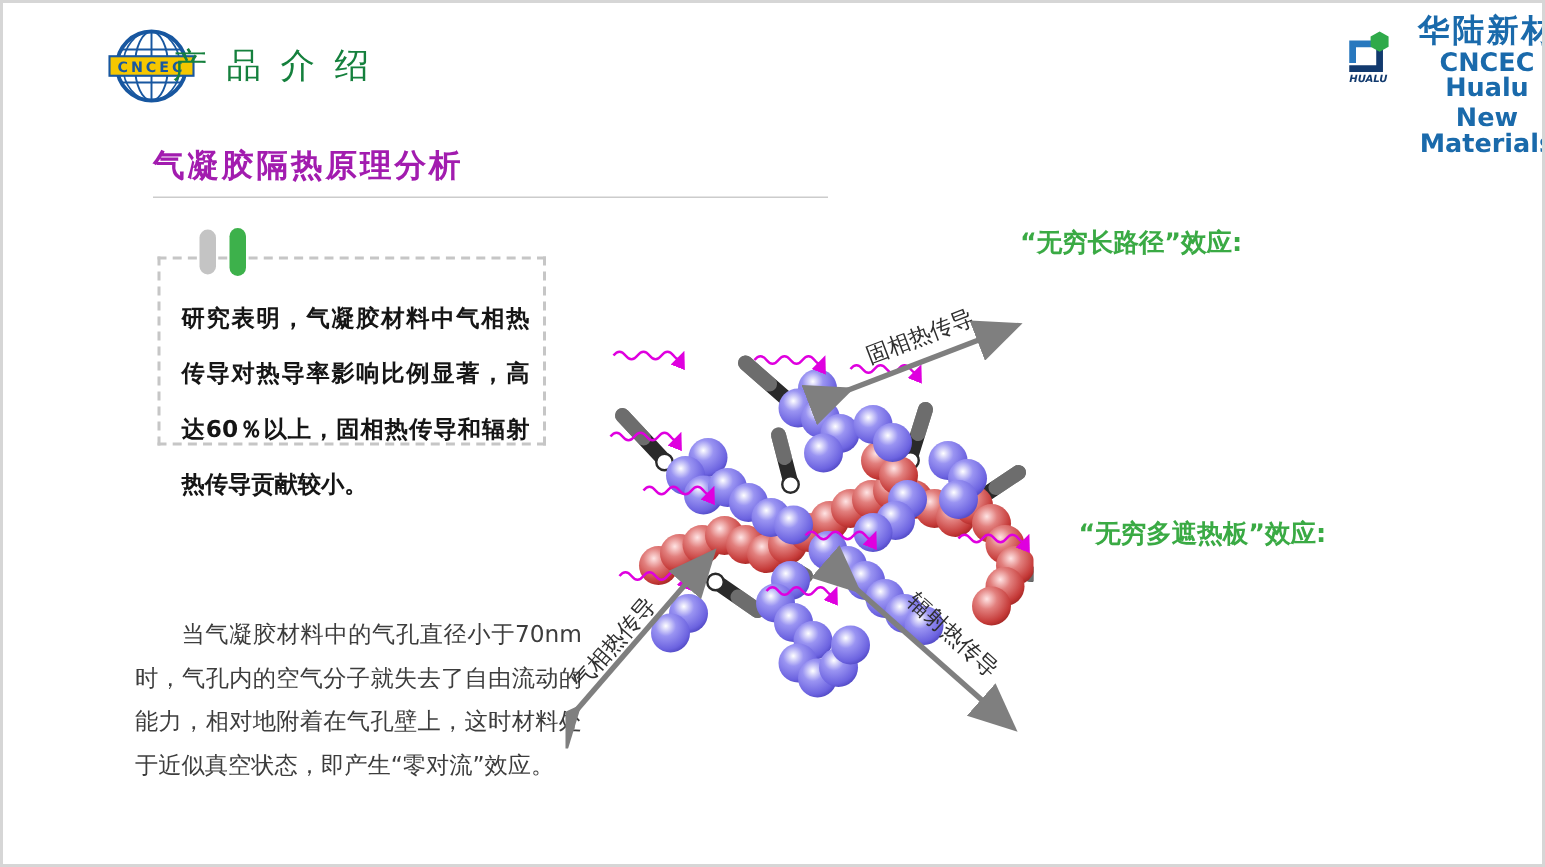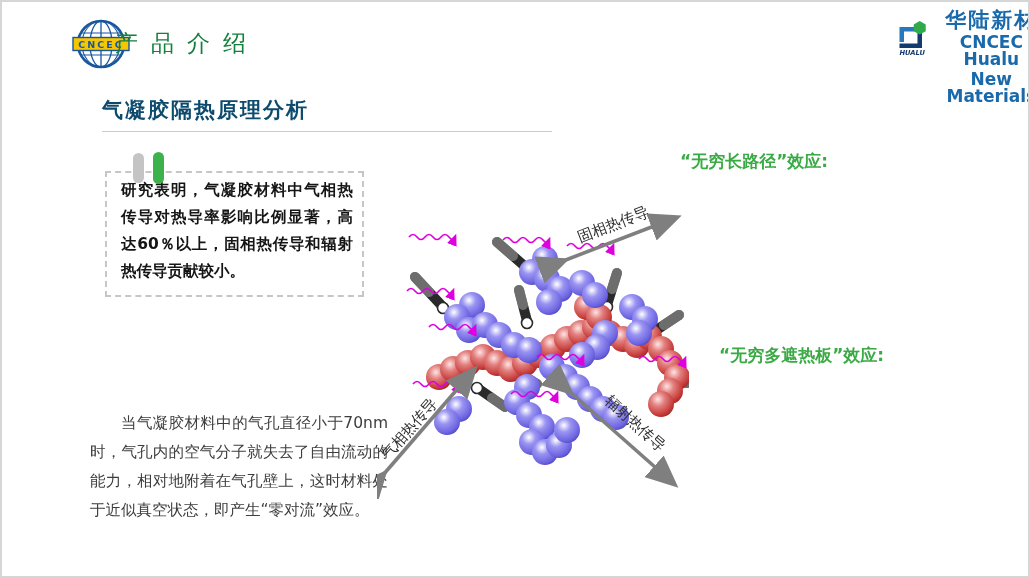--- a/index.html
+++ b/index.html
@@ -10,29 +10,29 @@
   .hdr-title{position:absolute;left:113px;top:26px;font-size:23px;font-weight:normal;
              color:#15803d;letter-spacing:13px;}
   .cncec-logo{position:absolute;left:70px;top:16px;}
   .hualu-logo{position:absolute;left:893px;top:8px;display:flex;align-items:flex-start;}
   .hualu-txt{margin-left:6px;line-height:1;text-align:center;}
   .hualu-cn{font-size:21px;font-weight:bold;color:#1a6aab;letter-spacing:2px;}
   .hualu-en{font-size:17px;font-weight:bold;color:#1a6aab;margin-top:3px;}
 
   
   .sec-title{position:absolute;left:100px;top:94px;font-size:21px;font-weight:bold;
-             color:#0c4a6e;letter-spacing:2px;}
+             color:#a21caf;letter-spacing:2px;}
   .sec-rule{position:absolute;left:100px;top:129px;width:450px;height:0;
             border-top:1px solid #cccccc;}
 
   
   .quote-box{position:absolute;left:103px;top:169px;width:259px;height:126px;
              border:2px dashed #c6c6c6;box-sizing:border-box;}
-  .quote-text{position:absolute;left:14px;top:4px;width:232px;font-size:15.5px;
-              font-weight:bold;color:#151515;line-height:27px;text-align:justify;}
+  .quote-text{position:absolute;left:14px;top:21px;width:232px;font-size:15.5px;
+              font-weight:bold;color:#151515;line-height:37px;text-align:justify;}
   .pill{position:absolute;width:11px;height:30px;border-radius:6px;}
   .pill-gray{left:131px;top:151px;background:#c4c4c4;}
   .pill-green{left:151px;top:150px;background:#3db14b;height:32px;}
 
   
   .fx-title{position:absolute;font-size:17px;font-weight:bold;color:#3aaa44;}
   .fx-body{position:absolute;font-size:15.5px;color:#3d3d3d;line-height:29px;
            text-align:justify;text-indent:2em;}
   .fx1-t{left:106px;top:338px;}
   .fx1-b{left:88px;top:362px;width:298px;margin-top:45px;}

